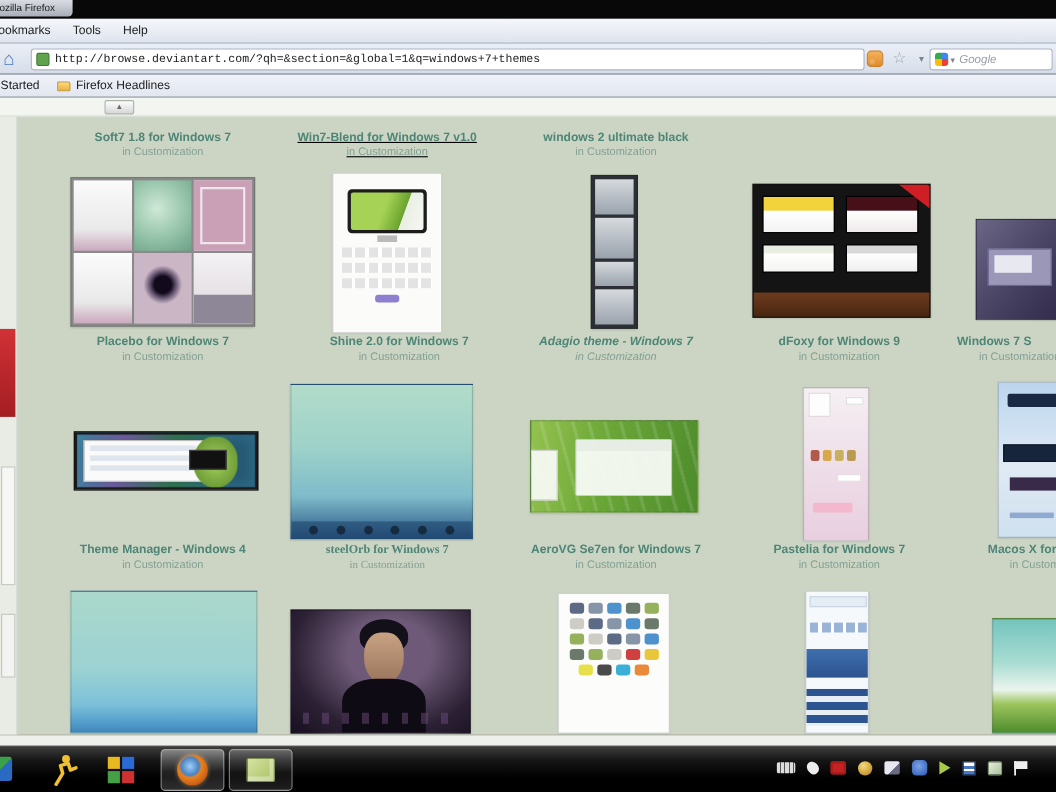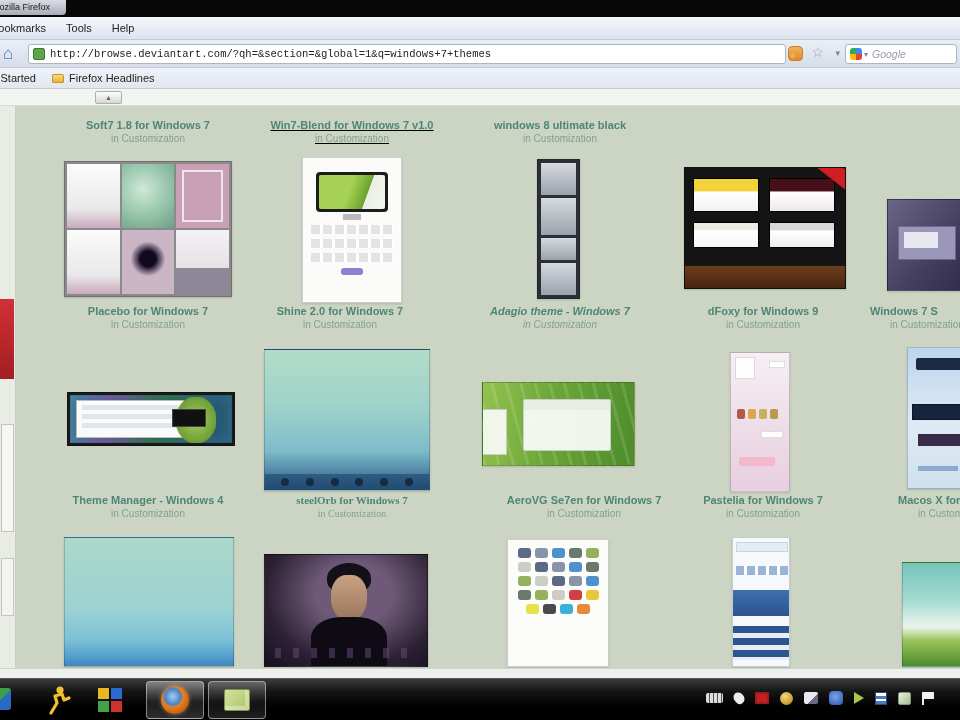--- a/index.html
+++ b/index.html
@@ -257,21 +257,21 @@
 
     <div class="cell-label" style="left:44px; top:30px;">
       <a class="dev-title">Soft7 1.8 for Windows 7</a>
       <span class="dev-cat">in Customization</span>
     </div>
     <div class="cell-label" style="left:248px; top:30px;text-decoration:underline;">
       <a class="dev-title">Win7-Blend for Windows 7 v1.0</a>
       <span class="dev-cat">in Customization</span>
     </div>
     <div class="cell-label" style="left:456px; top:30px;">
-      <a class="dev-title">windows 8 ultimate black</a>
+      <a class="dev-title">windows 2 ultimate black</a>
       <span class="dev-cat">in Customization</span>
     </div>
 
     <div class="thumb placebo">
       <div class="col">
           <div class="t t-white"></div>
           <div class="t t-white"></div>
         </div>
       <div class="col">
           <div class="t t-leaf"></div>
@@ -308,21 +308,21 @@
     </div>
     <div class="thumb win7s">
       <div class="inner"></div>
         <div class="inner2"></div>
     </div>
 
     <div class="cell-label" style="left:44px; top:216px;">
       <a class="dev-title">Placebo for Windows 7</a>
       <span class="dev-cat">in Customization</span>
     </div>
-    <div class="cell-label" style="left:236px; top:216px;">
+    <div class="cell-label" style="left:259px; top:216px;">
       <a class="dev-title">Shine 2.0 for Windows 7</a>
       <span class="dev-cat">in Customization</span>
     </div>
     <div class="cell-label" style="left:456px; top:216px;font-style:italic;">
       <a class="dev-title">Adagio theme - Windows 7</a>
       <span class="dev-cat">in Customization</span>
     </div>
     <div class="cell-label" style="left:659px; top:216px;">
       <a class="dev-title">dFoxy for Windows 9</a>
       <span class="dev-cat">in Customization</span>
@@ -376,21 +376,21 @@
     </div>
 
     <div class="cell-label" style="left:44px; top:405px;">
       <a class="dev-title">Theme Manager - Windows 4</a>
       <span class="dev-cat">in Customization</span>
     </div>
     <div class="cell-label" style="left:248px; top:405px;font-family:Liberation Serif, serif;">
       <a class="dev-title">steelOrb for Windows 7</a>
       <span class="dev-cat">in Customization</span>
     </div>
-    <div class="cell-label" style="left:480px; top:405px;">
+    <div class="cell-label" style="left:456px; top:405px;">
       <a class="dev-title">AeroVG Se7en for Windows 7</a>
       <span class="dev-cat">in Customization</span>
     </div>
     <div class="cell-label" style="left:659px; top:405px;">
       <a class="dev-title">Pastelia for Windows 7</a>
       <span class="dev-cat">in Customization</span>
     </div>
     <div class="cell-label edge" style="left:898px; top:405px;">
       <a class="dev-title">Macos X for W</a>
       <span class="dev-cat">in Customization</span>

